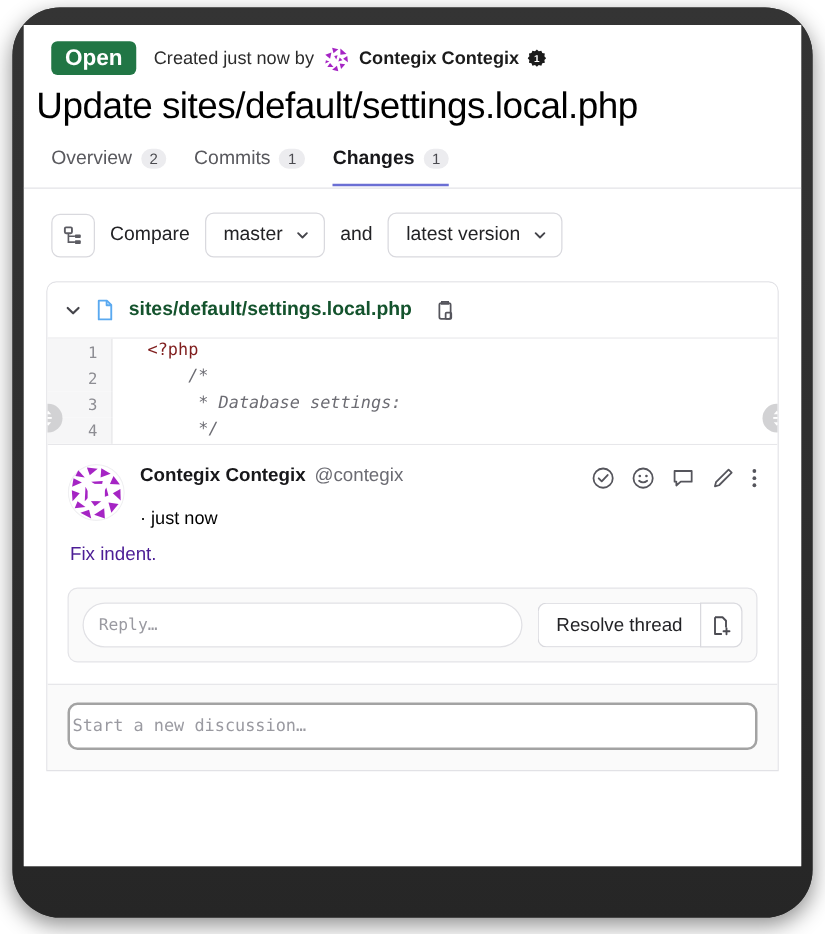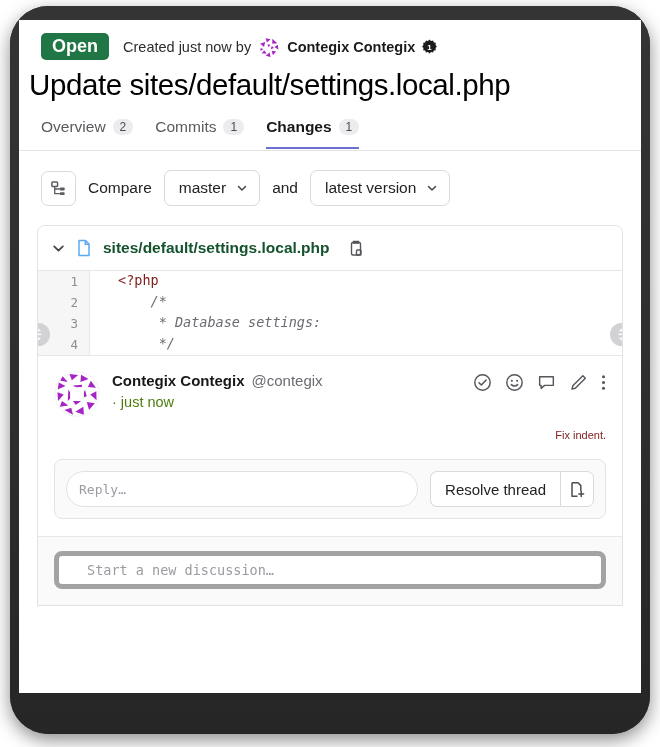--- a/index.html
+++ b/index.html
@@ -230,28 +230,27 @@
   .thread {
     border-top: 1px solid #e7e7ea;
     background: #fff;
     padding: 15px 16px 0;
   }
   .c-head { display: flex; align-items: flex-start; gap: 12px; }
   .c-meta { flex: 1; padding-top: 1px; }
   .c-namerow { display: flex; align-items: baseline; gap: 7px; }
   .c-name { font-size: 15px; font-weight: 700; color: #18181b; }
   .c-handle { font-size: 15px; color: #6b6b72; }
-  .c-time { font-size: 14.5px; color: #4d7c0f; margin-top: 5px; }
+  .c-time { font-size: 14.5px; color: #000000; margin-top: 18px; }
   .c-actions { display: flex; align-items: center; gap: 13px; padding-top: 2px; }
   .c-action { cursor: pointer; display: flex; }
   .c-body {
-    font-size: 11px;
-    color: #7f1d1d;
+    font-size: 15px;
+    color: #4c1d95;
     padding: 12px 0 0 2px;
-    text-align: right;
   }
 
   .reply-box {
     margin: 18px 0 0;
     border: 1px solid #e4e4e8;
     border-radius: 8px;
     background: #fafafa;
     padding: 11px;
     display: flex;
     align-items: center;
@@ -293,24 +292,24 @@
   }
 
   .new-discussion-wrap {
     border-top: 1px solid #e7e7ea;
     background: #fafafa;
     padding: 14px 16px 16px;
   }
   .new-discussion {
     width: 100%;
     height: 38px;
-    border: 5px solid #a3a3a3;
+    border: 2px solid #a3a3a3;
     border-radius: 8px;
     background: #fff;
-    padding: 0 28px;
+    padding: 0 2px;
     font-family: "DejaVu Sans Mono", monospace;
     font-size: 13.5px;
     color: #be185d;
     outline: none;
   }
   .new-discussion::placeholder { color: #9a9aa1; }
 
   .thread-spacer { height: 17px; }
 </style>
 </head>

